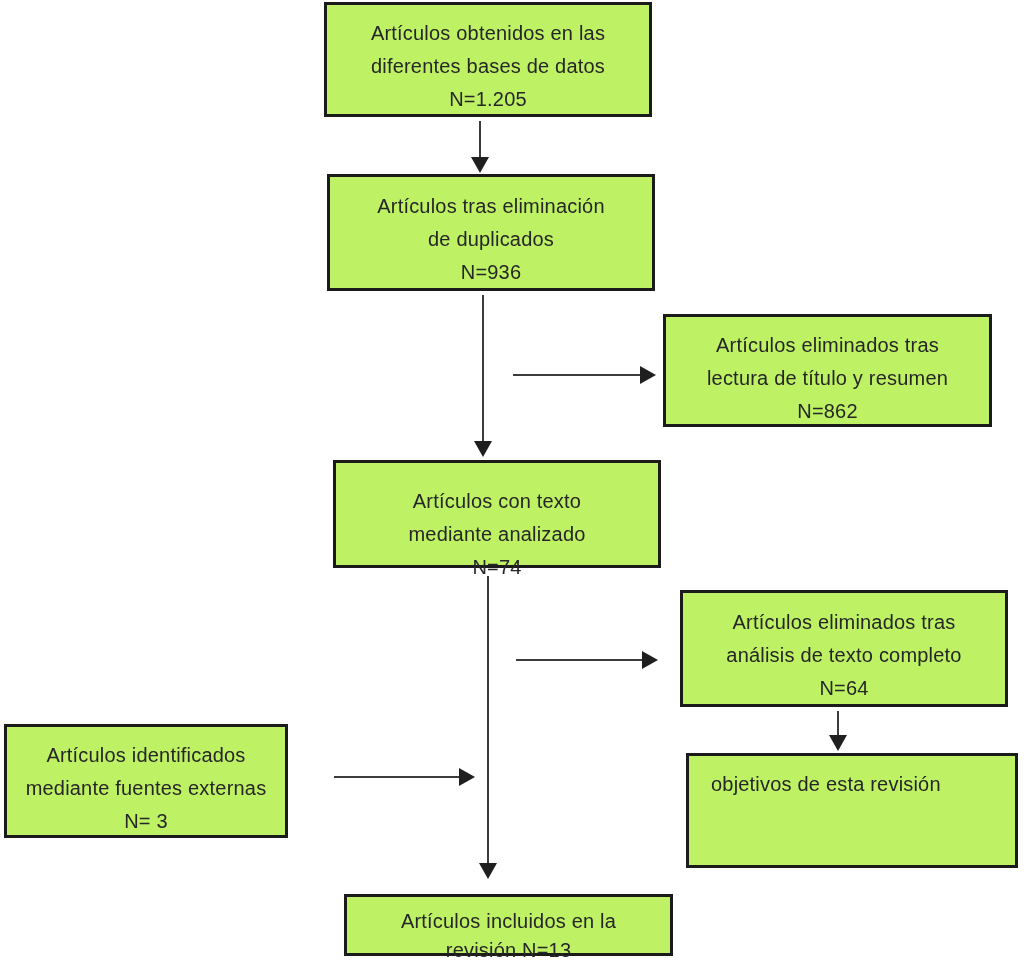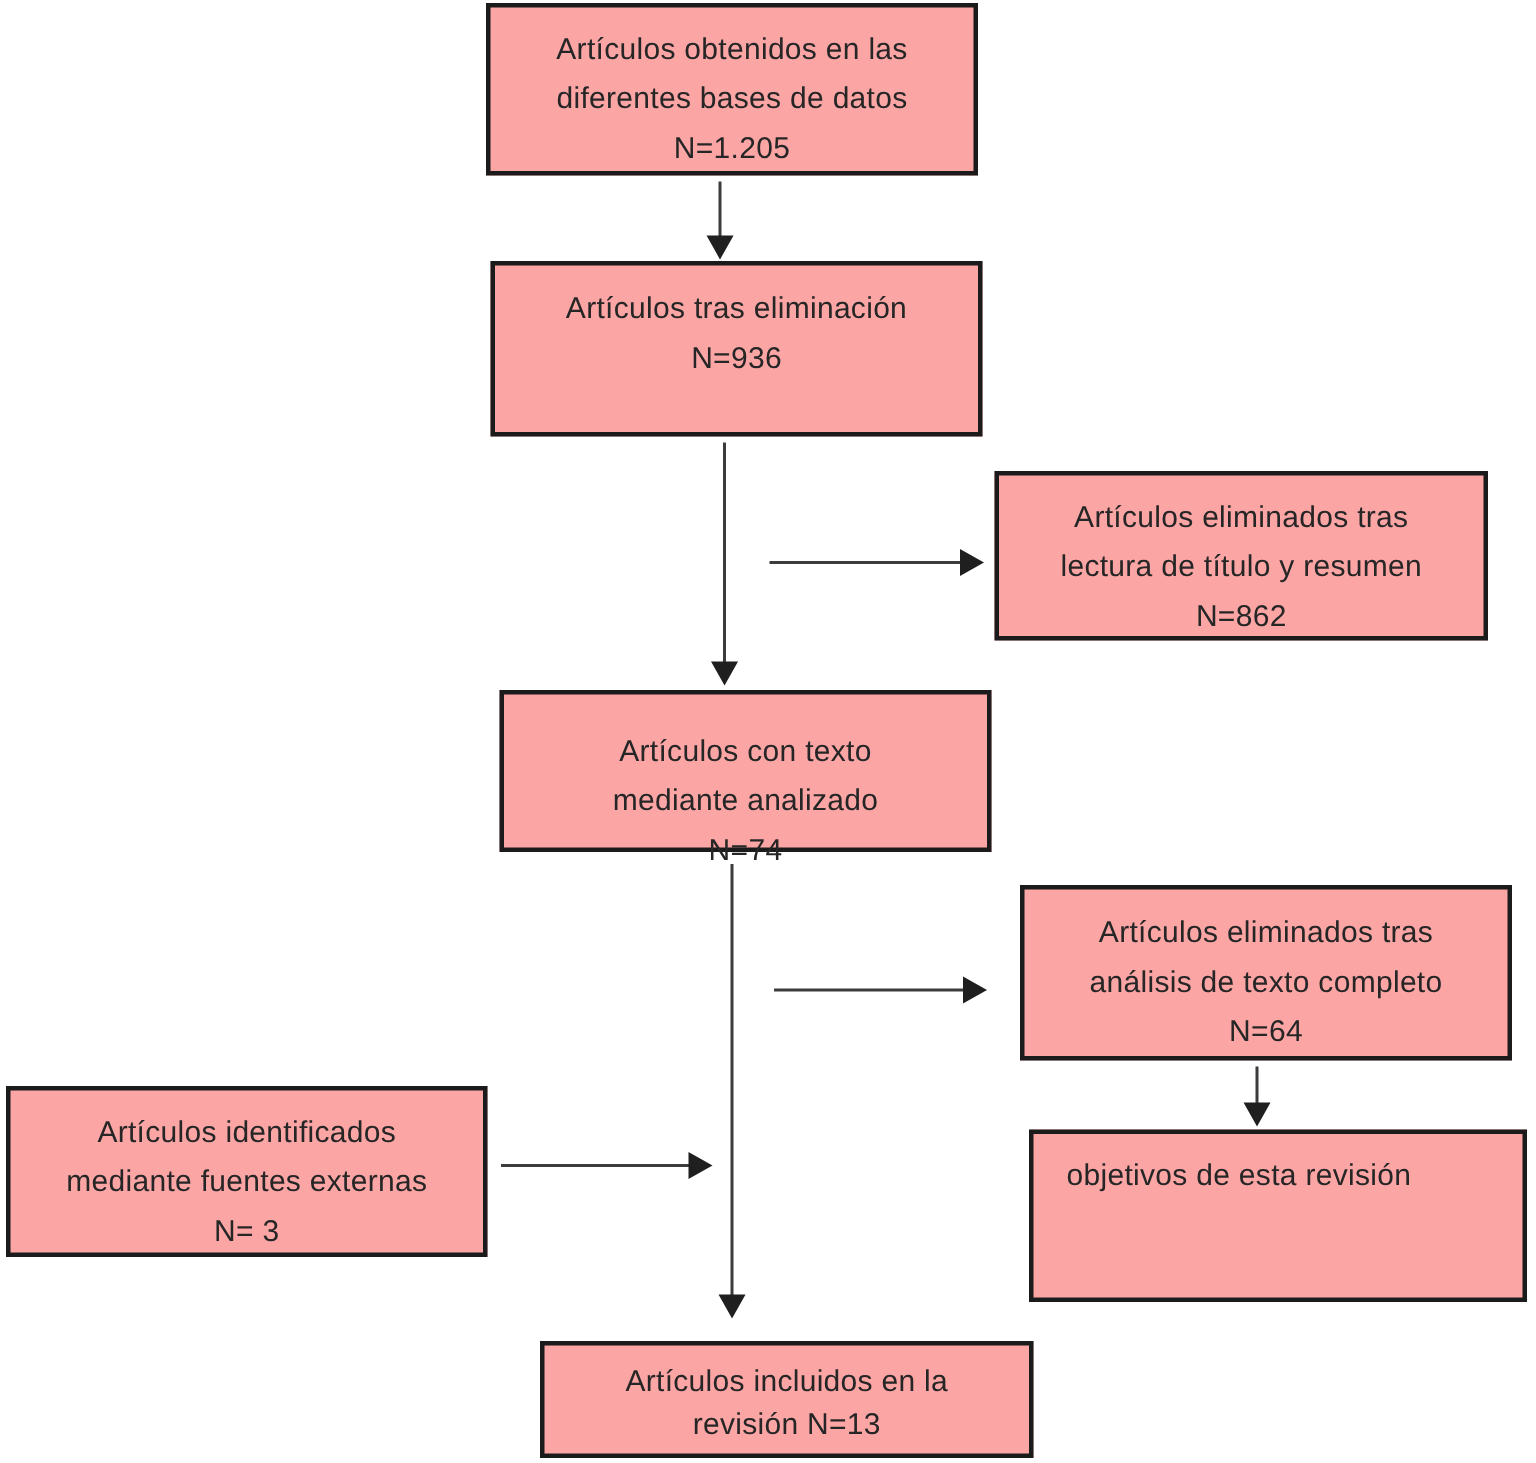--- a/index.html
+++ b/index.html
@@ -9,37 +9,37 @@
     height: 975px;
     background: #ffffff;
     font-family: "Liberation Sans", sans-serif;
     color: #262626;
     overflow: hidden;
   }
   .node {
     position: absolute;
     box-sizing: border-box;
     border: 3px solid #1b1b1b;
-    background: #fca5a5;
+    background: #bef264;
     text-align: center;
     font-size: 20px;
     letter-spacing: 0.2px;
   }
   .node .nline { line-height: 33px; white-space: nowrap; }
 
   
   #n-obtenidos    { left: 324px; top: 2px;   width: 328px; height: 115px; padding-top: 12px; }
   #n-duplicados   { left: 327px; top: 174px; width: 328px; height: 117px; padding-top: 13px; text-align: center; }
   #n-elim-titulo  { left: 663px; top: 314px; width: 329px; height: 113px; padding-top: 12px; }
   #n-texto        { left: 333px; top: 460px; width: 328px; height: 108px; padding-top: 22px; }
   #n-elim-analisis{ left: 680px; top: 590px; width: 328px; height: 117px; padding-top: 13px; }
-  #n-externas     { left: 4px;   top: 724px; width: 321px; height: 114px; padding-top: 12px; }
+  #n-externas     { left: 4px;   top: 724px; width: 284px; height: 114px; padding-top: 12px; }
   #n-motivos      { left: 686px; top: 753px; width: 332px; height: 115px; padding-top: 12px;
                     text-align: left; padding-left: 22px; }
-  #n-incluidos    { left: 360px; top: 894px; width: 329px; height: 78px;  padding-top: 10px; }
+  #n-incluidos    { left: 344px; top: 894px; width: 329px; height: 62px;  padding-top: 10px; }
   #n-incluidos .nline { line-height: 29px; }
 
   
   .arrow { position: absolute; }
   .arrow .shaft { position: absolute; background: #3c3c3c; }
   .arrow .head { position: absolute; width: 0; height: 0; }
 
   .arrow-v .shaft { left: 50%; transform: translateX(-50%); width: 2px; top: 0; bottom: 13px; }
   .arrow-v .head {
     left: 50%; transform: translateX(-50%); bottom: 0;
@@ -67,20 +67,21 @@
 <div class="canvas">
 
   <div class="node" id="n-obtenidos">
     <div class="nline">Artículos obtenidos en las</div>
     <div class="nline">diferentes bases de datos</div>
     <div class="nline">N=1.205</div>
   </div>
 
   <div class="node" id="n-duplicados">
     <div class="nline">Artículos tras eliminación</div>
+    <div class="nline">de duplicados</div>
     <div class="nline">N=936</div>
   </div>
 
   <div class="node" id="n-elim-titulo">
     <div class="nline">Artículos eliminados tras</div>
     <div class="nline">lectura de título y resumen</div>
     <div class="nline">N=862</div>
   </div>
 
   <div class="node" id="n-texto">

